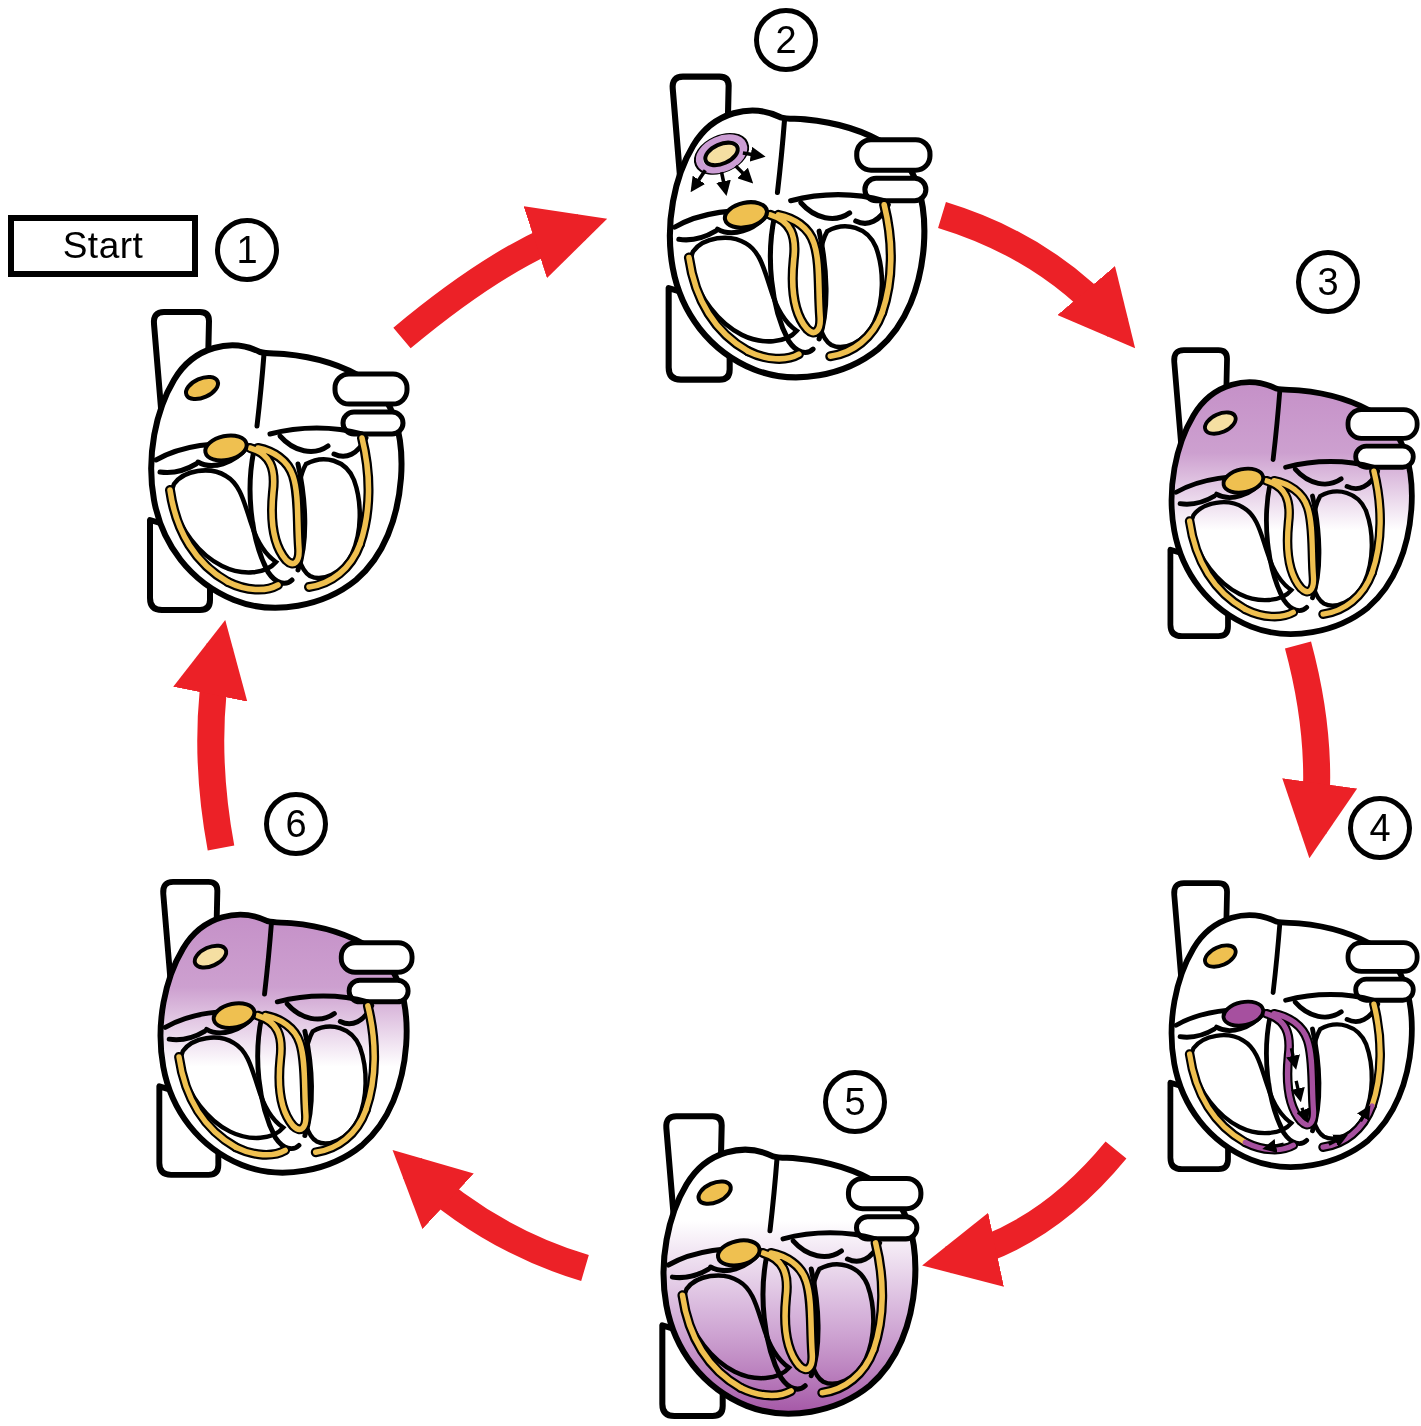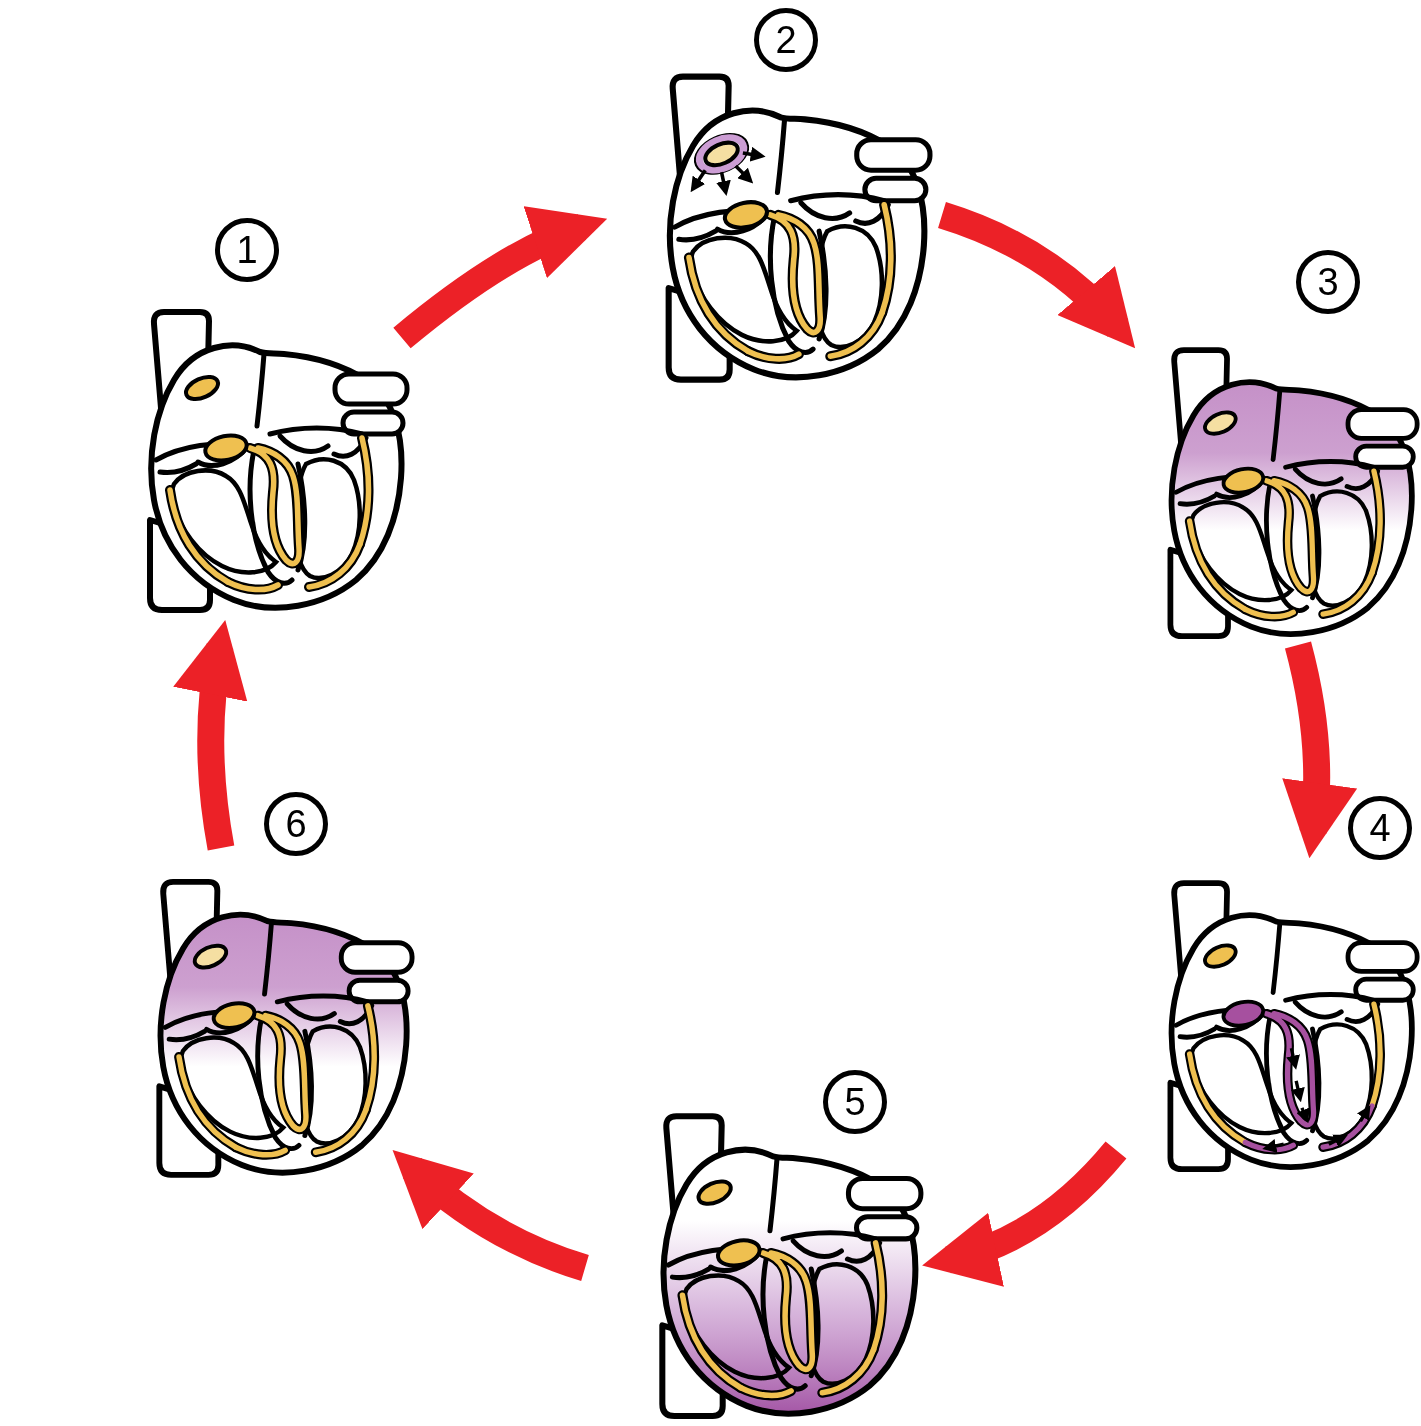--- a/index.html
+++ b/index.html
@@ -142,20 +142,23 @@
 
   <svg id="flow-arrows" viewBox="0 0 1421 1426">
     <path class="flow" d="M402,338 Q505,252 582,227" marker-end="url(#mArrR)"></path>
     <path class="flow" d="M942,215 Q1050,248 1118,328" marker-end="url(#mArrR)"></path>
     <path class="flow" d="M1298,645 Q1325,745 1313,832" marker-end="url(#mArrR)"></path>
     <path class="flow" d="M1116,1150 Q1042,1240 948,1260" marker-end="url(#mArrR)"></path>
     <path class="flow" d="M585,1268 Q490,1240 412,1168" marker-end="url(#mArrR)"></path>
     <path class="flow" d="M221,848 Q201,740 220,646" marker-end="url(#mArrR)"></path>
   </svg>
 
+  <div class="start-box">
+    <span>Start</span>
+  </div>
 
   <div class="badge" style="left:215px;top:218px">
       <span>1</span>
     </div>
   <div class="badge" style="left:754px;top:8px">
       <span>2</span>
     </div>
   <div class="badge" style="left:1296px;top:250px">
       <span>3</span>
     </div>

